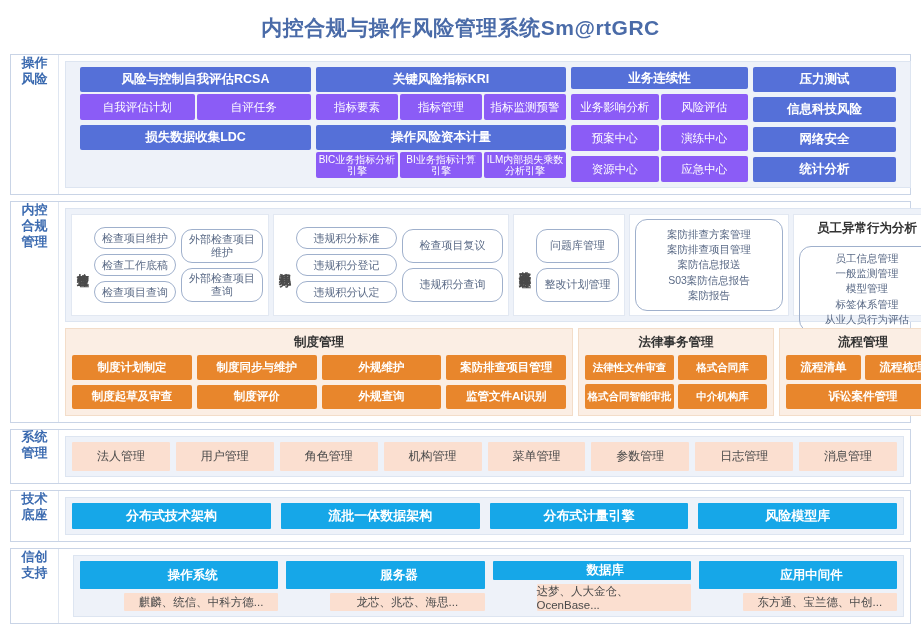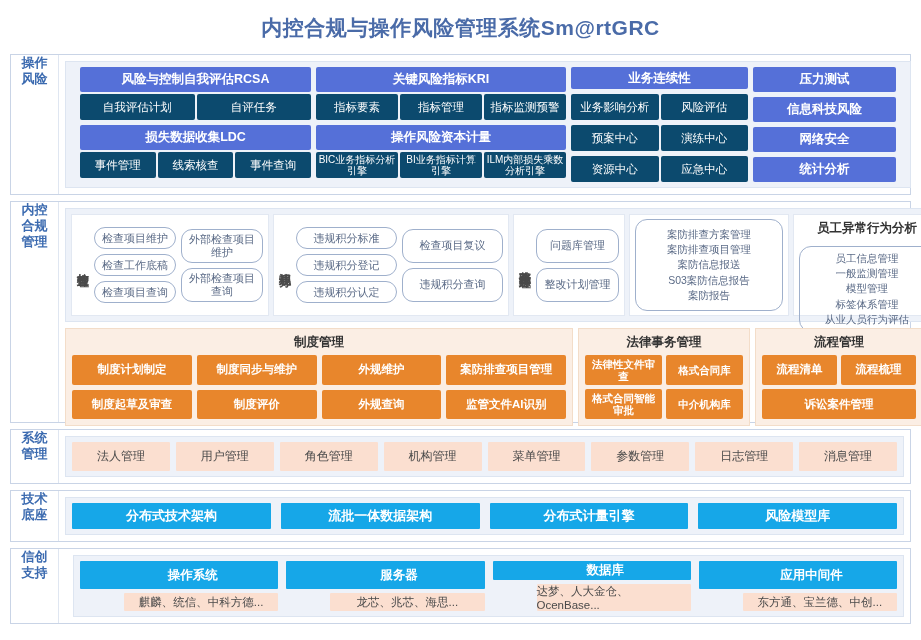--- a/index.html
+++ b/index.html
@@ -58,21 +58,21 @@
     color: #ffffff;
     font-size: 12.5px;
     font-weight: bold;
     height: 25px;
     display: flex; align-items: center; justify-content: center;
     border-radius: 2px;
     white-space: nowrap;
   }
   .or-subrow { display: flex; gap: 2px; }
   .or-sub {
-    background: #0c4a6e;
+    background: #8b5cf6;
     color: #ffffff;
     font-size: 11.5px;
     height: 26px;
     flex: 1 1 0;
     display: flex; align-items: center; justify-content: center;
     text-align: center;
     border-radius: 2px;
     line-height: 1.1;
     padding: 0 2px;
   }
@@ -172,29 +172,29 @@
     font-size: 11.5px;
     font-weight: bold;
     border-radius: 2px;
     display: flex; align-items: center; justify-content: center;
     text-align: center;
     line-height: 1.15;
     padding: 3px 2px;
   }
   .o-sys { width: 508px; }
   .o-sys .ogrid { display: grid; grid-template-columns: 1fr 1fr 1fr 1fr; gap: 5px; flex: 1 1 auto; }
-  .o-law { width: 172px; }
+  .o-law { width: 196px; }
   .o-law .ogrid { display: grid; grid-template-columns: 1fr 1fr; gap: 4px; flex: 1 1 auto; }
   .o-law .obtn { font-size: 10.5px; }
   .o-flow { width: 168px; }
   .o-flow .ogrid { display: grid; grid-template-columns: 1fr 1fr; grid-template-rows: 1fr 1fr; gap: 4px; flex: 1 1 auto; }
   .o-flow .span2 { grid-column: 1 / span 2; }
 
   
-  .band-sys { height: 55px; }
+  .band-sys { height: 55px; font-family: Liberation Mono, monospace; }
   .sys-inner {
     background: #eef2f9; border: 1px solid #dde5f1;
     height: 100%; padding: 5px 6px;
     display: flex; gap: 6px; align-items: stretch;
   }
   .sys-btn {
     flex: 1 1 0;
     background: #fbdfd0;
     color: #4a4a4a;
     font-size: 12px;
@@ -263,25 +263,20 @@
         <div class="or-col or-col-a">
           <div class="or-group">
             <div class="or-head">风险与控制自我评估RCSA</div>
             <div class="or-subrow">
               <div class="or-sub">自我评估计划</div>
               <div class="or-sub">自评任务</div>
             </div>
           </div>
           <div class="or-group">
             <div class="or-head">损失数据收集LDC</div>
-            <div class="or-subrow">
-              <div class="or-sub">事件管理</div>
-              <div class="or-sub">线索核查</div>
-              <div class="or-sub">事件查询</div>
-            </div>
           </div>
         </div>
 
         <div class="or-col or-col-b">
           <div class="or-group">
             <div class="or-head">关键风险指标KRI</div>
             <div class="or-subrow">
               <div class="or-sub">指标要素</div>
               <div class="or-sub">指标管理</div>
               <div class="or-sub">指标监测预警</div>

